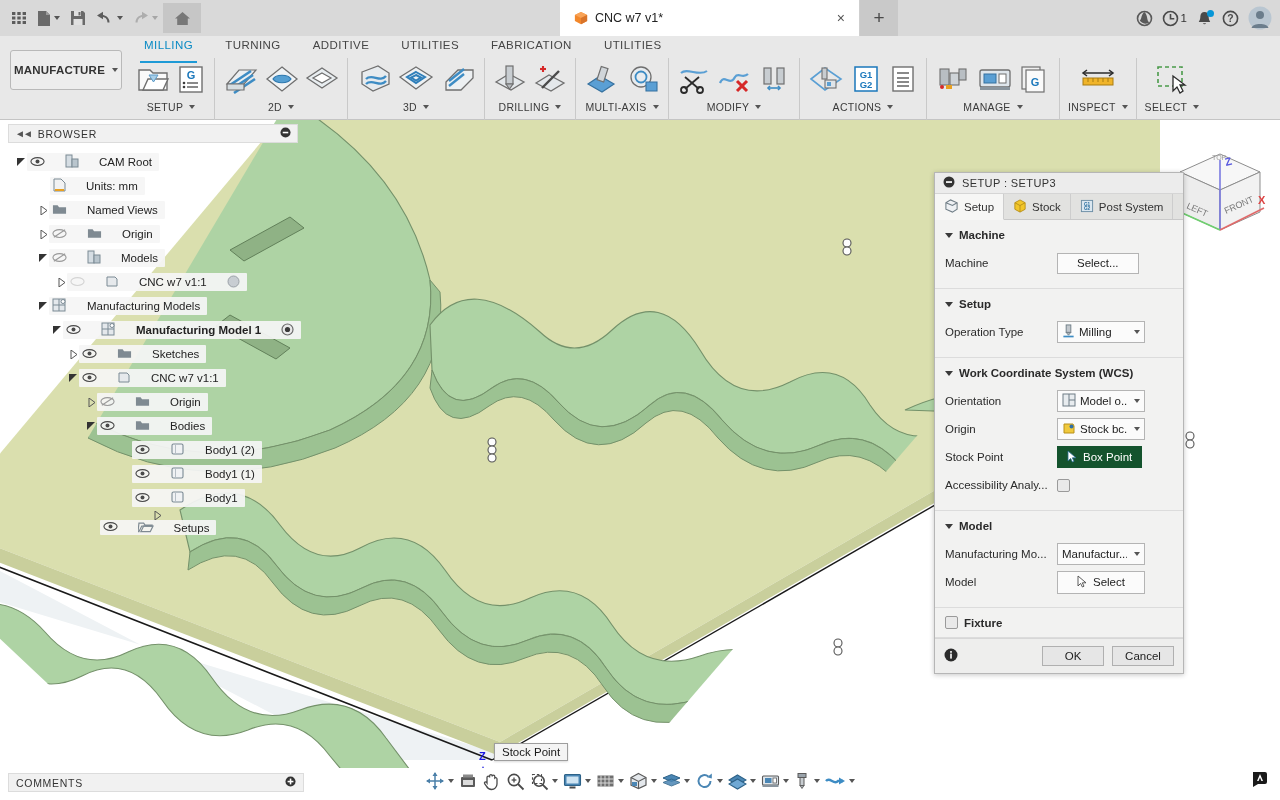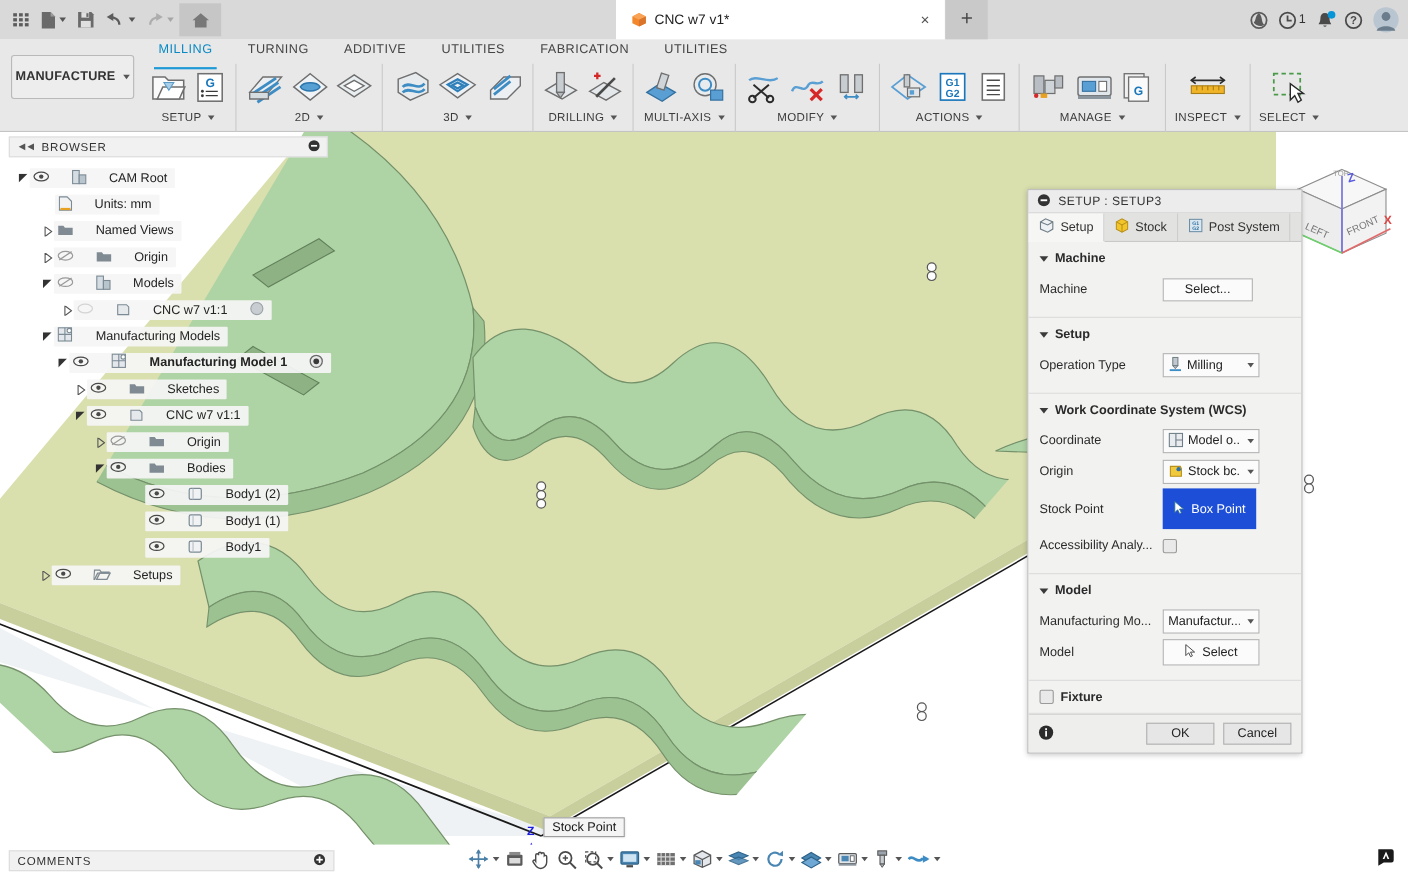--- a/index.html
+++ b/index.html
@@ -139,22 +139,22 @@
     padding: 3px 19px; cursor: pointer; color: #222; min-height: 21px;
     display: flex; align-items: center; gap: 5px;
   }
   .combo {
     background: #fbfbfb; border: 1px solid #b4b4b4; height: 22px; width: 88px;
     display: flex; align-items: center; gap: 4px; padding: 0 4px; cursor: pointer;
     font-size: 11.5px; color: #222;
   }
   .combo .cb-text { flex: 1; white-space: nowrap; overflow: hidden; }
   .btn-blue {
-    background: #1d4ed8; color: #fff; border: none; font-size: 11.5px;
-    height: 37px; padding: 0 10px; display: flex; align-items: center; gap: 5px;
+    background: #14532d; color: #fff; border: none; font-size: 11.5px;
+    height: 22px; padding: 0 10px; display: flex; align-items: center; gap: 5px;
     cursor: pointer;
   }
   .chk { width: 13px; height: 13px; border: 1px solid #9a9a9a; background: #e9e9e9;
          border-radius: 2px; cursor: pointer; }
   .dlg-footer { display: flex; align-items: center; padding: 7px 9px;
                 background: #eeeeed; border-top: 1px solid #d7d7d7; gap: 8px; }
   .foot-btn { border: 1px solid #b0b0b0; background: #e6e6e6; font-size: 11.5px;
               padding: 3px 0; width: 62px; text-align: center; cursor: pointer;
               color: #222; }
   .foot-btn.ok { margin-left: auto; }
@@ -1100,21 +1100,21 @@
           <svg width="15" height="14" viewBox="0 0 15 14">
               <rect x="2" y="2" width="11" height="10" rx="1.5" fill="#f0f2f4" stroke="#7b8a94" stroke-width="1.1"></rect>
               <line x1="5.5" y1="2" x2="5.5" y2="12" stroke="#b6bec5"></line>
             </svg>
         </span>
         <span class="trow-label">Body1</span>
       </div>
     </div>
 
 
-    <div class="trow" style="margin-top:1px;">
+    <div class="trow" style="margin-top:1px;flex-direction:column;">
       <span class="spacer" style="width:28px"></span>
       <span class="twisty">
         <svg width="8" height="9" viewBox="0 0 8 9">
             <polygon points="1,0 7,4.5 1,9" fill="none" stroke="#555" stroke-width="1"></polygon>
           </svg>
       </span>
       <div class="trow-inner">
         <span>
           <svg width="15" height="11" viewBox="0 0 16 11">
               <ellipse cx="8" cy="5.5" rx="7" ry="4.2" fill="none" stroke="#4a4a4a" stroke-width="1.2"></ellipse>
@@ -1214,21 +1214,21 @@
         </div>
       </div>
 
       <div class="sec">
         <div class="sec-head">
           <span class="tri"></span>
           <span class="sec-title">Work Coordinate System (WCS)</span>
         </div>
 
         <div class="frow">
-          <span class="flabel">Coordinate</span>
+          <span class="flabel">Orientation</span>
           <span class="fctl">
             <span class="combo">
               <span>
                 <svg width="14" height="14" viewBox="0 0 14 14">
                     <rect x="1" y="1" width="12" height="12" fill="#e8ecef" stroke="#6f7d86" stroke-width="1"></rect>
                     <line x1="7" y1="1" x2="7" y2="13" stroke="#6f7d86"></line>
                     <line x1="7" y1="7" x2="13" y2="7" stroke="#6f7d86"></line>
                   </svg>
               </span>
               <span class="cb-text">Model o...</span>

